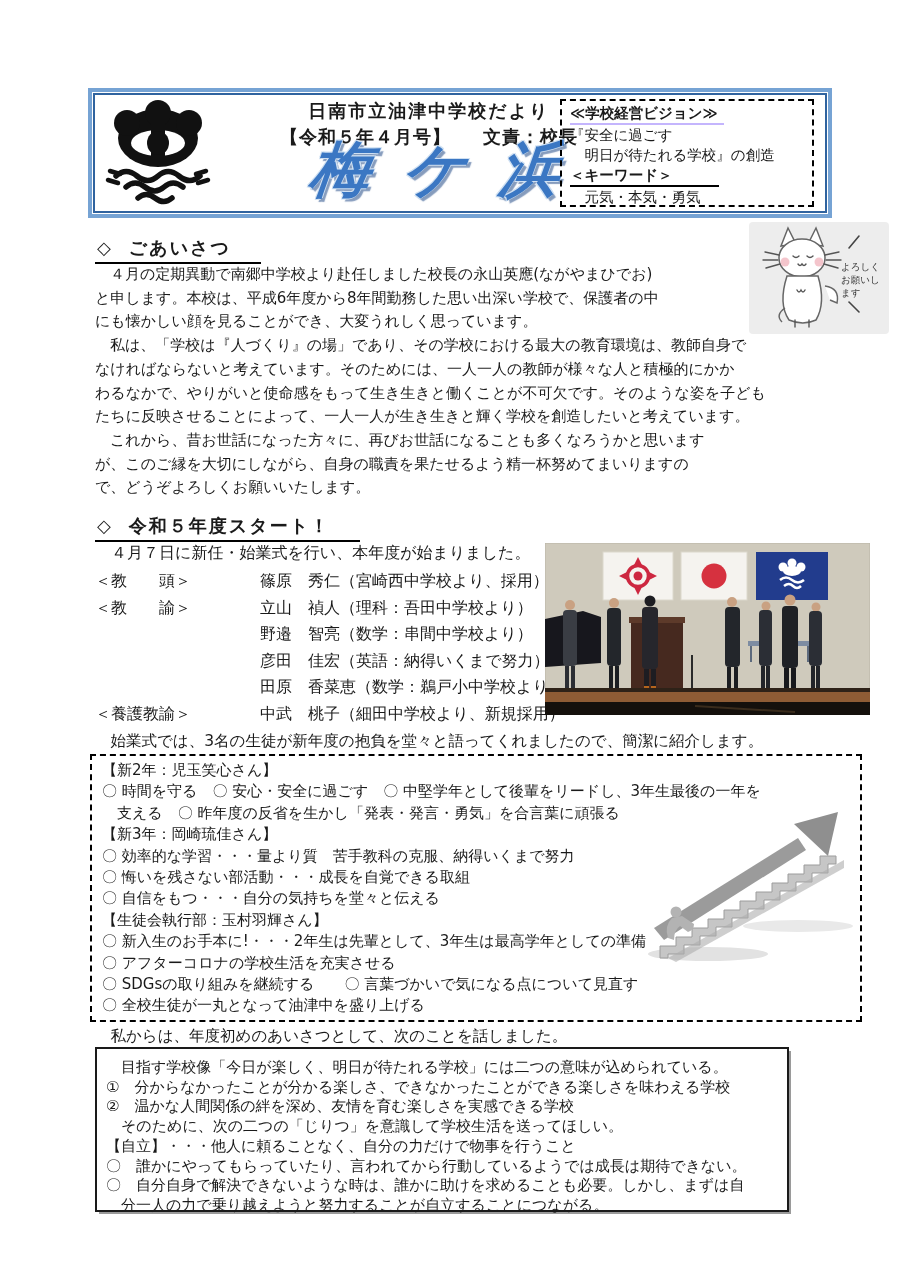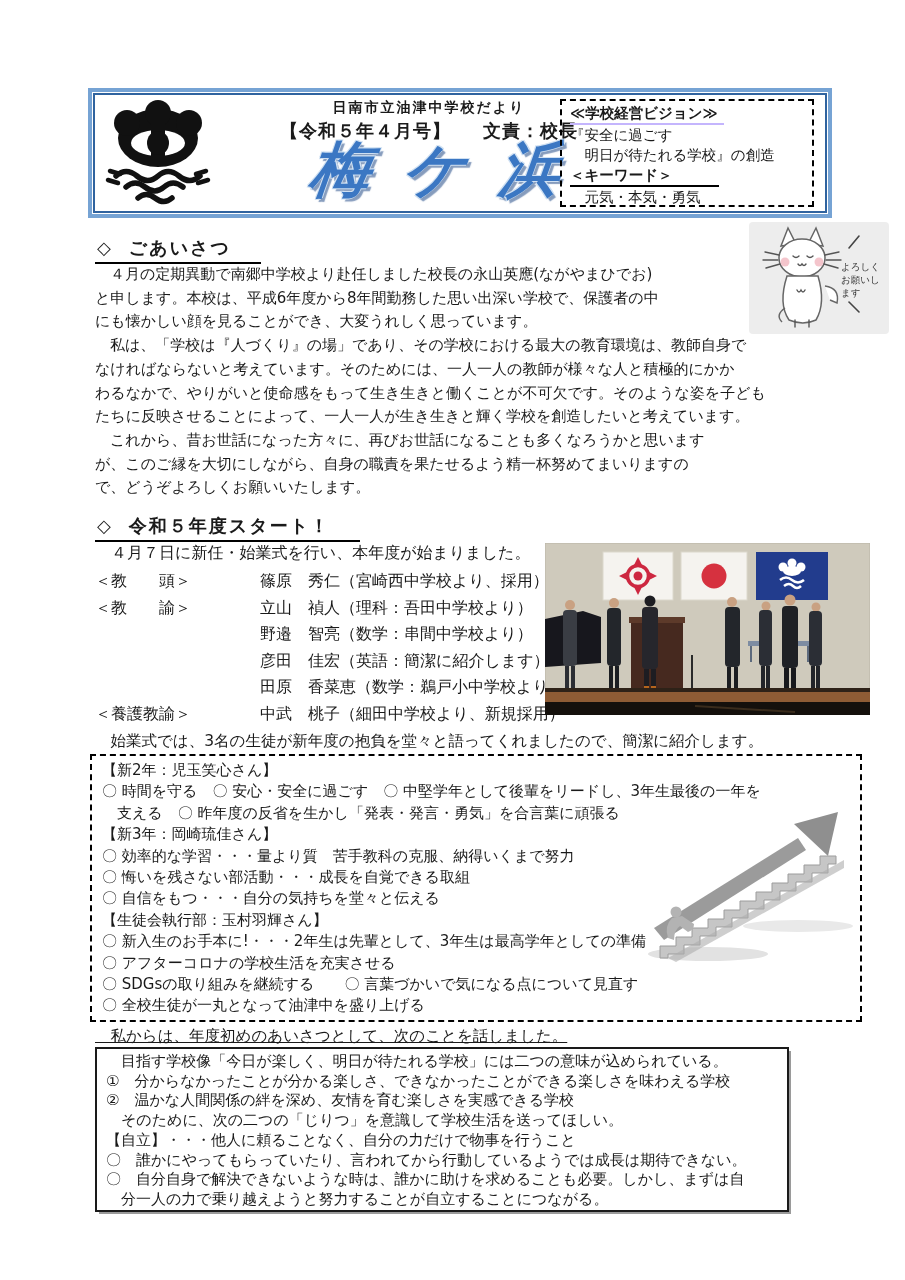--- a/index.html
+++ b/index.html
@@ -10,21 +10,21 @@
     overflow:hidden;
   }
   
   .header-frame{
     position:absolute; left:88px; top:88px; width:744px; height:130px;
     background:#fff; border:4px solid #76a3d4;
     box-shadow: inset 0 0 0 1px #ffffff, inset 0 0 0 3px #30639f;
   }
   .logo{ position:absolute; left:10px; top:4px; width:112px; height:114px; }
   .head-center{ position:absolute; left:132px; top:7px; width:410px; text-align:center; }
-  .school-line{ font-size:14px; font-weight:700; letter-spacing:2px; }
+  .school-line{ font-size:18px; font-weight:700; letter-spacing:2px; }
   .issue-row{ display:flex; justify-content:center; gap:32px; margin-top:2px; }
   .issue-line,.author-line{ font-size:18px; font-weight:700; letter-spacing:1px; }
   .paper-title{
     position:absolute; left:138px; top:44px; width:410px; text-align:center;
     font-size:60px; line-height:66px; font-weight:700; font-style:italic;
     letter-spacing:34px; text-indent:34px; color:#3b77c3; transform:skewX(-6deg);
     text-shadow:-1px -1px 0 #cfe0f2, 1px -1px 0 #cfe0f2, -1px 1px 0 #cfe0f2,
                  3px 3px 1px rgba(35,75,135,.55);
     white-space:nowrap;
   }
@@ -51,23 +51,23 @@
   .greeting-body{ position:absolute; left:95px; top:263px; width:742px;
     font-size:15px; line-height:23.7px; }
   .start-intro{ position:absolute; left:95px; top:543px; width:460px; font-size:16px; }
   .staff-list{ position:absolute; left:95px; top:568px; width:470px;
     font-size:16px; line-height:26.5px; }
   .staff-row{ display:flex;gap:41px; }
   .staff-role{ width:124px; flex:0 0 124px; }
   .speeches-intro{ position:absolute; left:95px; top:731px; width:780px; font-size:15.5px; }
   .dashed-box{ position:absolute; left:90px; top:754px; width:772px; height:268px;
     border:2px dashed #000; padding:4px 10px; font-size:15px; line-height:21.4px; }
-  .principal-intro{ position:absolute; left:95px; top:1026px; width:700px; font-size:15.5px;text-decoration:underline; }
+  .principal-intro{ position:absolute; left:95px; top:1026px; width:700px; font-size:15.5px; }
   .solid-box{ position:absolute; left:95px; top:1047px; width:694px; height:165px;
-    border:2px solid #1a1a1a; padding:3px 9px; font-size:15px; line-height:19.7px;
+    border:2px solid #1a1a1a; padding:9px 9px; font-size:15px; line-height:19.7px;
     box-shadow:3px 3px 0 -1px #9a9a9a; background:#fff; }
   
   .ceremony-photo{ position:absolute; left:545px; top:543px; width:325px; height:172px; }
   .stairs-art{ position:absolute; left:638px; top:806px; width:220px; height:162px; }
 </style>
 </head>
 <body>
 
 <div class="page">
 
@@ -177,21 +177,21 @@
     <div class="staff-row">
       <span class="staff-role">＜教　　諭＞</span>
       <span class="staff-name">立山　禎人（理科：吾田中学校より）</span>
     </div>
     <div class="staff-row">
       <span class="staff-role"></span>
       <span class="staff-name">野邉　智亮（数学：串間中学校より）</span>
     </div>
     <div class="staff-row">
       <span class="staff-role"></span>
-      <span class="staff-name">彦田　佳宏（英語：簡潔に紹介します）</span>
+      <span class="staff-name">彦田　佳宏（英語：納得いくまで努力）</span>
     </div>
     <div class="staff-row">
       <span class="staff-role"></span>
       <span class="staff-name">田原　香菜恵（数学：鵜戸小中学校より）</span>
     </div>
     <div class="staff-row">
       <span class="staff-role">＜養護教諭＞</span>
       <span class="staff-name">中武　桃子（細田中学校より、新規採用）</span>
     </div>
   </div>

